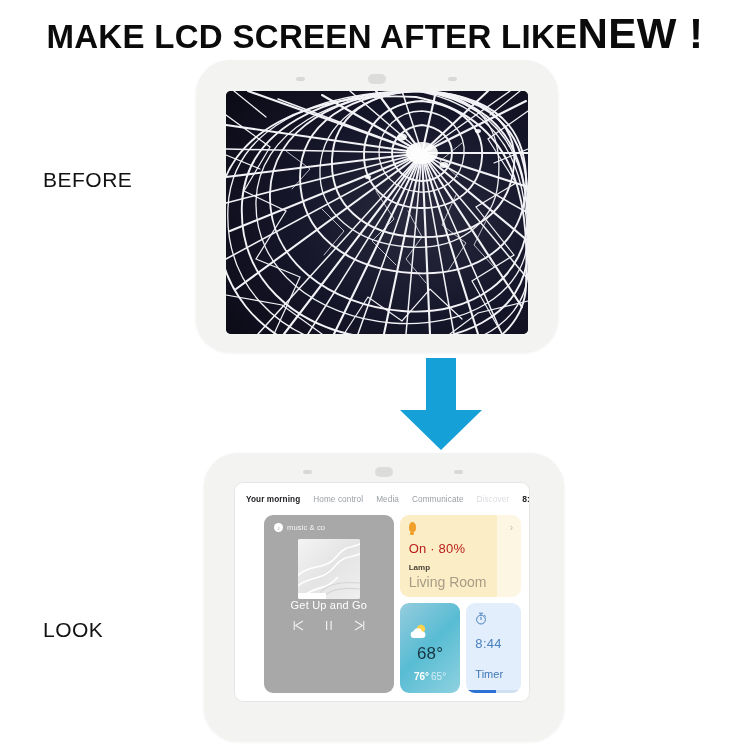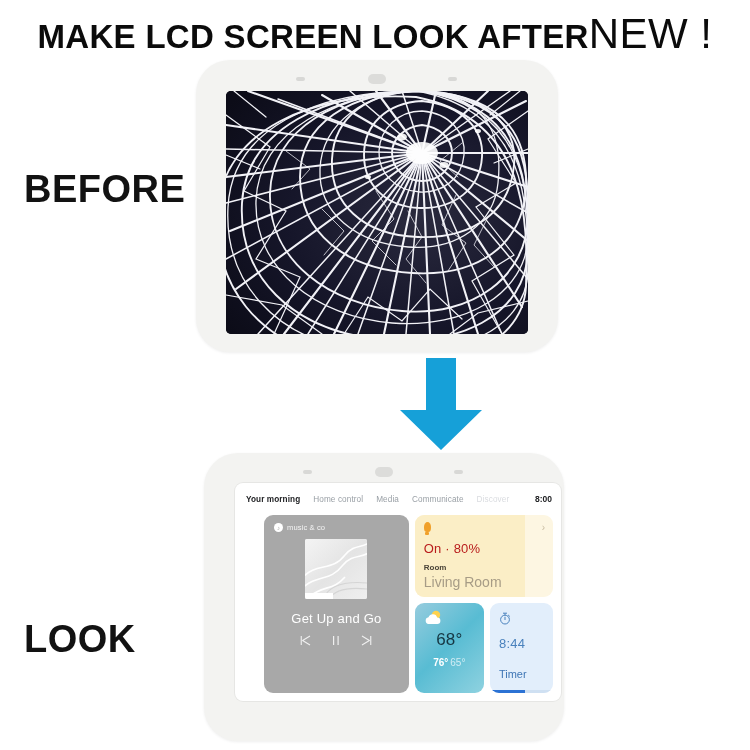--- a/index.html
+++ b/index.html
@@ -25,31 +25,31 @@
     white-space: nowrap;
     color: #0b0b0b;
   }
   #headline .part-main {
     font-size: 33px;
     font-weight: 700;
     letter-spacing: 0.3px;
   }
   #headline .part-accent {
     font-size: 42px;
-    font-weight: 400;
+    font-weight: 700;
     letter-spacing: 0.5px;
     margin-left: 0;
   }
 
   
   .side-label {
     position: absolute;
-    left: 24px;
-    font-size: 38px;
-    font-weight: 700;
+    left: 43px;
+    font-size: 21px;
+    font-weight: 400;
     color: #121212;
     letter-spacing: 0.5px;
   }
   #label-before { top: 168px; }
   #label-after  { top: 618px; }
 
   
   .device {
     position: absolute;
     background: #f3f3f1;
@@ -117,21 +117,21 @@
     top: 358px;
     width: 90px;
     height: 92px;
   }
 
   
   #screen-working {
     position: absolute;
     left: 31px;
     top: 30px;
-    width: 326px;
+    width: 294px;
     height: 218px;
     background: #ffffff;
     border-radius: 8px;
     overflow: hidden;
     box-shadow: 0 0 0 1px rgba(0,0,0,0.05);
     display: flex;
     flex-direction: column;
   }
 
   
@@ -206,22 +206,22 @@
   }
   #album-art {
     width: 62px;
     height: 60px;
     margin-top: 7px;
     border-radius: 2px;
     overflow: hidden;
     background: #e9e9e9;
   }
   #track-title {
-    margin-top: 12px;
-    font-size: 13px;
+    margin-top: 0;
+    font-size: 11px;
     color: #ffffff;
     letter-spacing: 0.2px;
   }
   #transport {
     margin-top: 9px;
     display: flex;
     align-items: center;
     gap: 20px;
     color: #f0f0f0;
   }
@@ -284,21 +284,21 @@
     color: #c9bda2;
     line-height: 1;
   }
 
   
   #card-weather {
     width: 50%;
     border-radius: 9px;
     background: linear-gradient(135deg, #96ccde 0%, #58bcd3 48%, #8fd2e0 100%);
     position: relative;
-    padding: 7px 0 0 0;
+    padding: 21px 0 0 0;
     box-sizing: border-box;
     display: flex;
     flex-direction: column;
     align-items: center;
     overflow: hidden;
   }
   #weather-icon { align-self: flex-start; margin-left: 8px; }
   #weather-temp {
     margin-top: 5px;
     font-size: 17px;
@@ -345,21 +345,21 @@
   #timer-progress {
     height: 100%;
     width: 55%;
     background: #2b72d4;
   }
 </style>
 </head>
 <body>
 
 <div id="headline">
-  <span class="part-main">MAKE LCD SCREEN LOOK AFTER</span><span class="part-accent">NEW !</span>
+  <span class="part-main">MAKE LCD SCREEN AFTER LIKE</span><span class="part-accent">NEW !</span>
 </div>
 
 <div class="side-label" id="label-before">BEFORE</div>
 <div class="side-label" id="label-after">LOOK</div>
 
 <div class="device" id="device-before">
 
   <div class="sensor-row">
     <div class="sensor-dot left"></div>
     <div class="sensor-cam"></div>
@@ -544,21 +544,21 @@
       </div>
 
       <div id="col-right">
 
         <div id="card-lamp">
           <div id="lamp-fill" style="width: 80%;"></div>
           <div id="lamp-chevron">›</div>
           <div id="lamp-content">
             <div id="lamp-bulb"></div>
             <div id="lamp-state">On · 80%</div>
-            <div id="lamp-name">Room</div>
+            <div id="lamp-name">Lamp</div>
             <div id="lamp-room">Living Room</div>
           </div>
         </div>
 
         <div id="row-bottom">
 
           <div id="card-weather">
             <svg id="weather-icon" width="22" height="15" viewBox="0 0 22 15">
               <circle cx="13" cy="5" r="4.2" fill="#ffd24d"></circle>
               <path d="M5.5 14 A3.4 3.4 0 0 1 5.5 7.3 A4.6 4.6 0 0 1 14.2 7.6 A3.2 3.2 0 0 1 14.2 14 Z" fill="#ffffff"></path>

